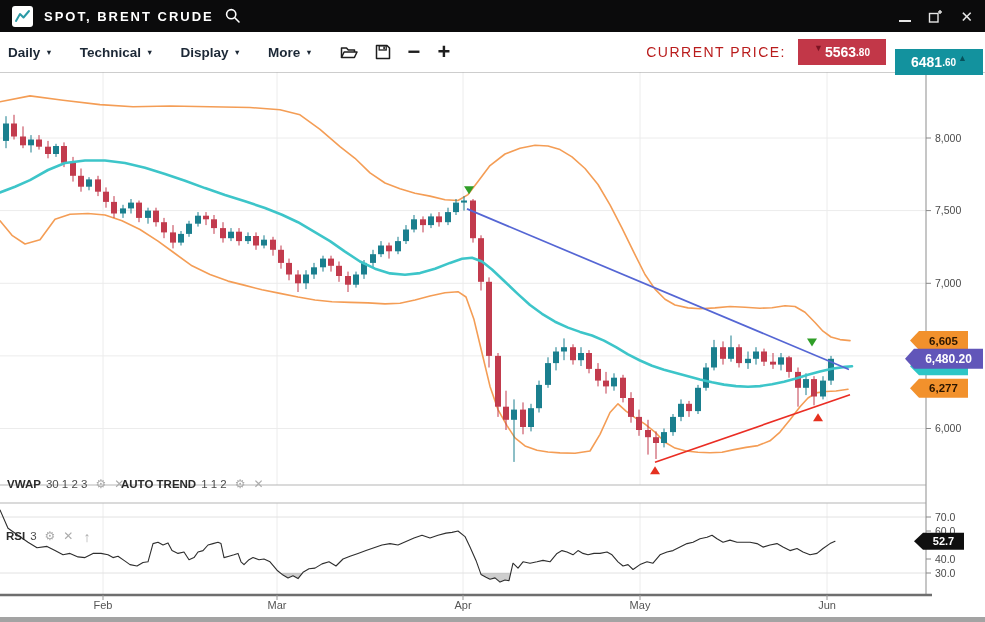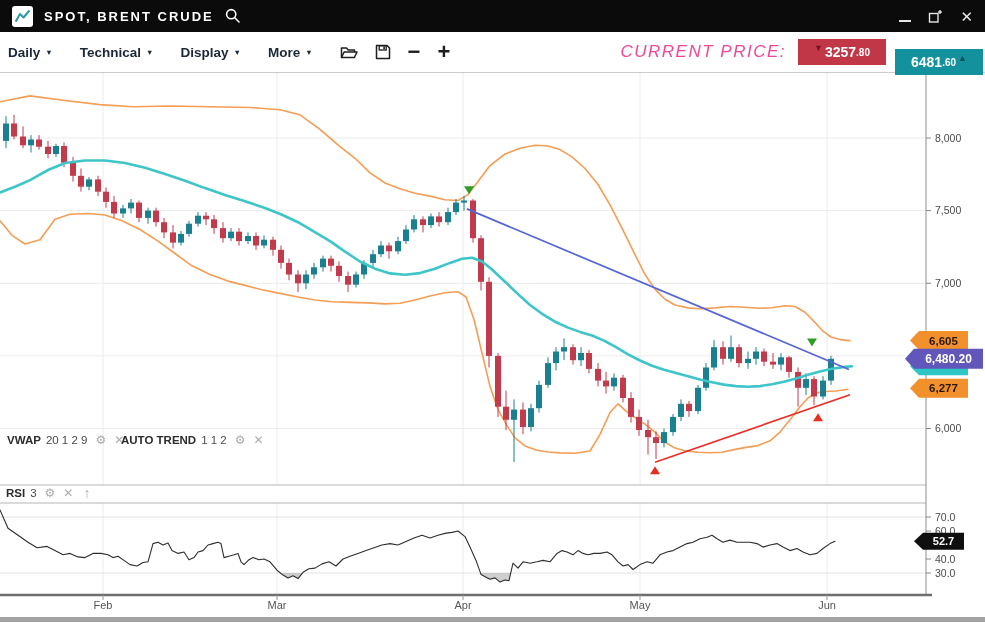--- a/index.html
+++ b/index.html
@@ -21,37 +21,37 @@
 
   
   .toolbar{position:absolute;top:32px;left:0;right:0;height:40px;background:#fff;display:flex;
     align-items:center;padding:0 2px 0 8px;z-index:6;box-sizing:border-box;}
   .menu{display:flex;align-items:center;font-weight:700;font-size:13.5px;color:#1c2836;
     margin-right:27px;cursor:pointer;white-space:nowrap;}
   .caret{font-size:7.5px;margin-left:5px;color:#1c2836;}
   .tbicon{margin-right:17px;cursor:pointer;display:flex;align-items:center;color:#1e1e1e;}
   .glyphbtn{font-size:22px;font-weight:700;line-height:20px;}
   .pricewrap{margin-left:auto;display:flex;align-items:center;}
-  .cplabel{font-size:17px;letter-spacing:1.5px;color:#ec4899;margin-right:12px;white-space:nowrap;font-style:italic;}
+  .cplabel{font-size:14px;letter-spacing:1.5px;color:#b91c1c;margin-right:12px;white-space:nowrap;}
   .badge{height:26px;display:flex;align-items:center;justify-content:center;color:#fff;
     font-weight:700;box-sizing:border-box;}
   .badge.red{background:#c23748;width:88px;margin-right:9px;}
   .badge.teal{background:#13929e;width:88px;margin-top:20px;}
   .arr{font-size:9px;line-height:1;position:relative;top:-4px;}
   .arr.down{color:#7c1322;margin-right:2px;}
   .arr.up{color:#07525c;margin-left:2px;}
   .num{font-size:14px;}
   .dec{font-size:10px;}
 
   
   #chart{position:absolute;top:0;left:0;z-index:1;}
 
   
-  .legend{position:absolute;display:flex;align-items:center;font-size:11.5px;z-index:4;
-    white-space:nowrap;}
+  .legend{position:absolute;display:flex;font-size:11.5px;z-index:4;
+    white-space:nowrap;margin-top:44px;}
   .lgname{font-weight:700;color:#2b2b2b;}
   .lgparams{margin-left:5px;color:#4a4a4a;}
   .lgico{margin-left:8px;color:#ababab;font-size:12px;cursor:pointer;line-height:1;}
   .lgico.arrow{font-size:14px;margin-left:10px;}
 </style>
 </head>
 <body>
 
 <div id="stage">
 
@@ -420,34 +420,34 @@
     <div class="tbicon">
       <span class="glyphbtn">−</span>
     </div>
     <div class="tbicon">
       <span class="glyphbtn">+</span>
     </div>
     <div class="pricewrap">
       <span class="cplabel">CURRENT PRICE:</span>
       <div class="badge red">
         <span class="arr down">▼</span>
-        <span class="num">3257</span>
+        <span class="num">5563</span>
         <span class="dec">.80</span>
       </div>
       <div class="badge teal">
         <span class="num">6481</span>
         <span class="dec">.60</span>
         <span class="arr up">▲</span>
       </div>
     </div>
   </div>
 
   <div class="legend" style="top:434px;left:7px">
     <span class="lgname">VWAP</span>
-    <span class="lgparams">20 1 2 9</span>
+    <span class="lgparams">30 1 2 3</span>
     <span class="lgico">⚙</span>
     <span class="lgico">✕</span>
   </div>
   <div class="legend" style="top:434px;left:121px">
     <span class="lgname">AUTO TREND</span>
     <span class="lgparams">1 1 2</span>
     <span class="lgico">⚙</span>
     <span class="lgico">✕</span>
   </div>
   <div class="legend" style="top:486px;left:6px">

